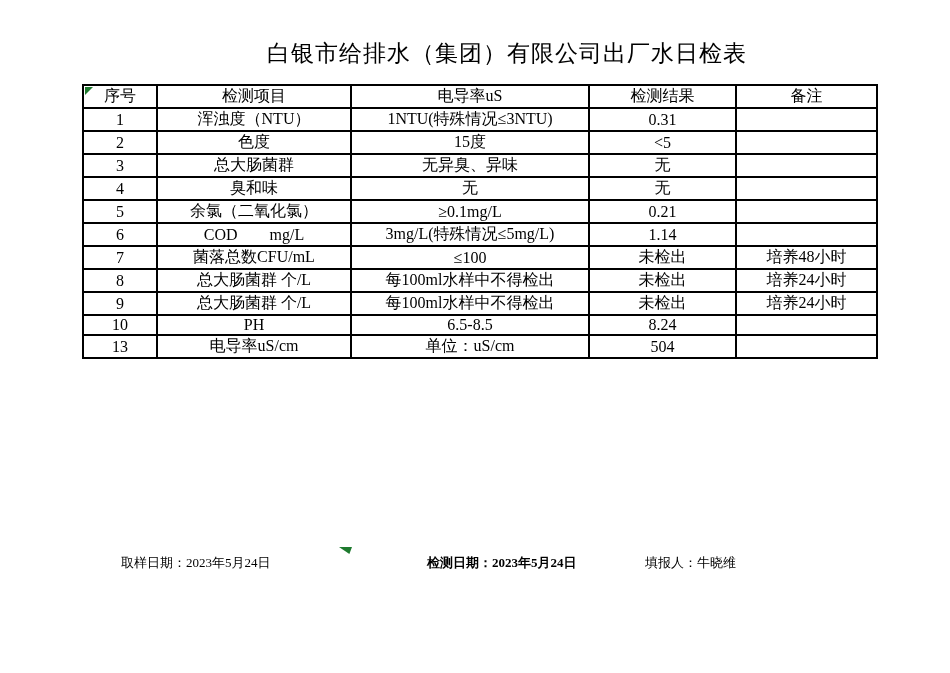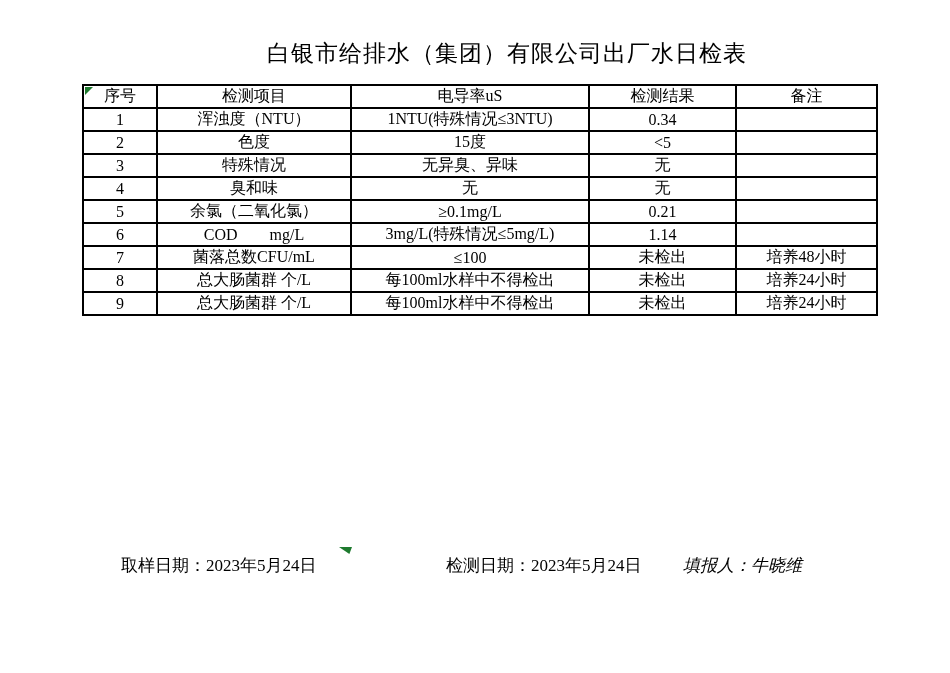--- a/index.html
+++ b/index.html
@@ -68,30 +68,30 @@
     height: 7px;
     background: #1e7a2e;
     clip-path: polygon(0 0, 100% 0, 80% 100%);
   }
   .footer-line {
     position: absolute;
     top: 554px;
     left: 0;
     width: 950px;
     height: 22px;
-    font-size: 17px;
+    font-size: 13px;
   }
   .footer-line span {
     position: absolute;
     top: 0;
     white-space: pre;
   }
   .footer-sampling { left: 121px; }
-  .footer-testdate { left: 446px; }
-  .footer-reporter { left: 683px; font-style: italic; }
+  .footer-testdate { left: 427px; font-weight: bold; }
+  .footer-reporter { left: 645px; }
 </style>
 </head>
 <body>
 
 <h1 class="page-title">白银市给排水（集团）有限公司出厂水日检表</h1>
 
 <table class="inspection-table">
   <colgroup>
     <col style="width:74px">
     <col style="width:194px">
@@ -106,33 +106,33 @@
       <th>电导率uS</th>
       <th>检测结果</th>
       <th>备注</th>
     </tr>
   </thead>
   <tbody>
     <tr>
       <td>1</td>
       <td>浑浊度（NTU）</td>
       <td>1NTU(特殊情况≤3NTU)</td>
-      <td>0.34</td>
+      <td>0.31</td>
       <td></td>
     </tr>
     <tr>
       <td>2</td>
       <td>色度</td>
       <td>15度</td>
       <td>&lt;5</td>
       <td></td>
     </tr>
     <tr>
       <td>3</td>
-      <td>特殊情况</td>
+      <td>总大肠菌群</td>
       <td>无异臭、异味</td>
       <td>无</td>
       <td></td>
     </tr>
     <tr>
       <td>4</td>
       <td>臭和味</td>
       <td>无</td>
       <td>无</td>
       <td></td>
@@ -165,20 +165,34 @@
       <td>未检出</td>
       <td>培养24小时</td>
     </tr>
     <tr>
       <td>9</td>
       <td>总大肠菌群 个/L</td>
       <td>每100ml水样中不得检出</td>
       <td>未检出</td>
       <td>培养24小时</td>
     </tr>
+    <tr>
+      <td>10</td>
+      <td>PH</td>
+      <td>6.5-8.5</td>
+      <td>8.24</td>
+      <td></td>
+    </tr>
+    <tr>
+      <td>13</td>
+      <td>电导率uS/cm</td>
+      <td>单位：uS/cm</td>
+      <td>504</td>
+      <td></td>
+    </tr>
   </tbody>
 </table>
 
 <div class="bottom-marker"></div>
 
 <div class="footer-line">
   <span class="footer-sampling">取样日期：2023年5月24日</span>
   <span class="footer-testdate">检测日期：2023年5月24日</span>
   <span class="footer-reporter">填报人：牛晓维</span>
 </div>

